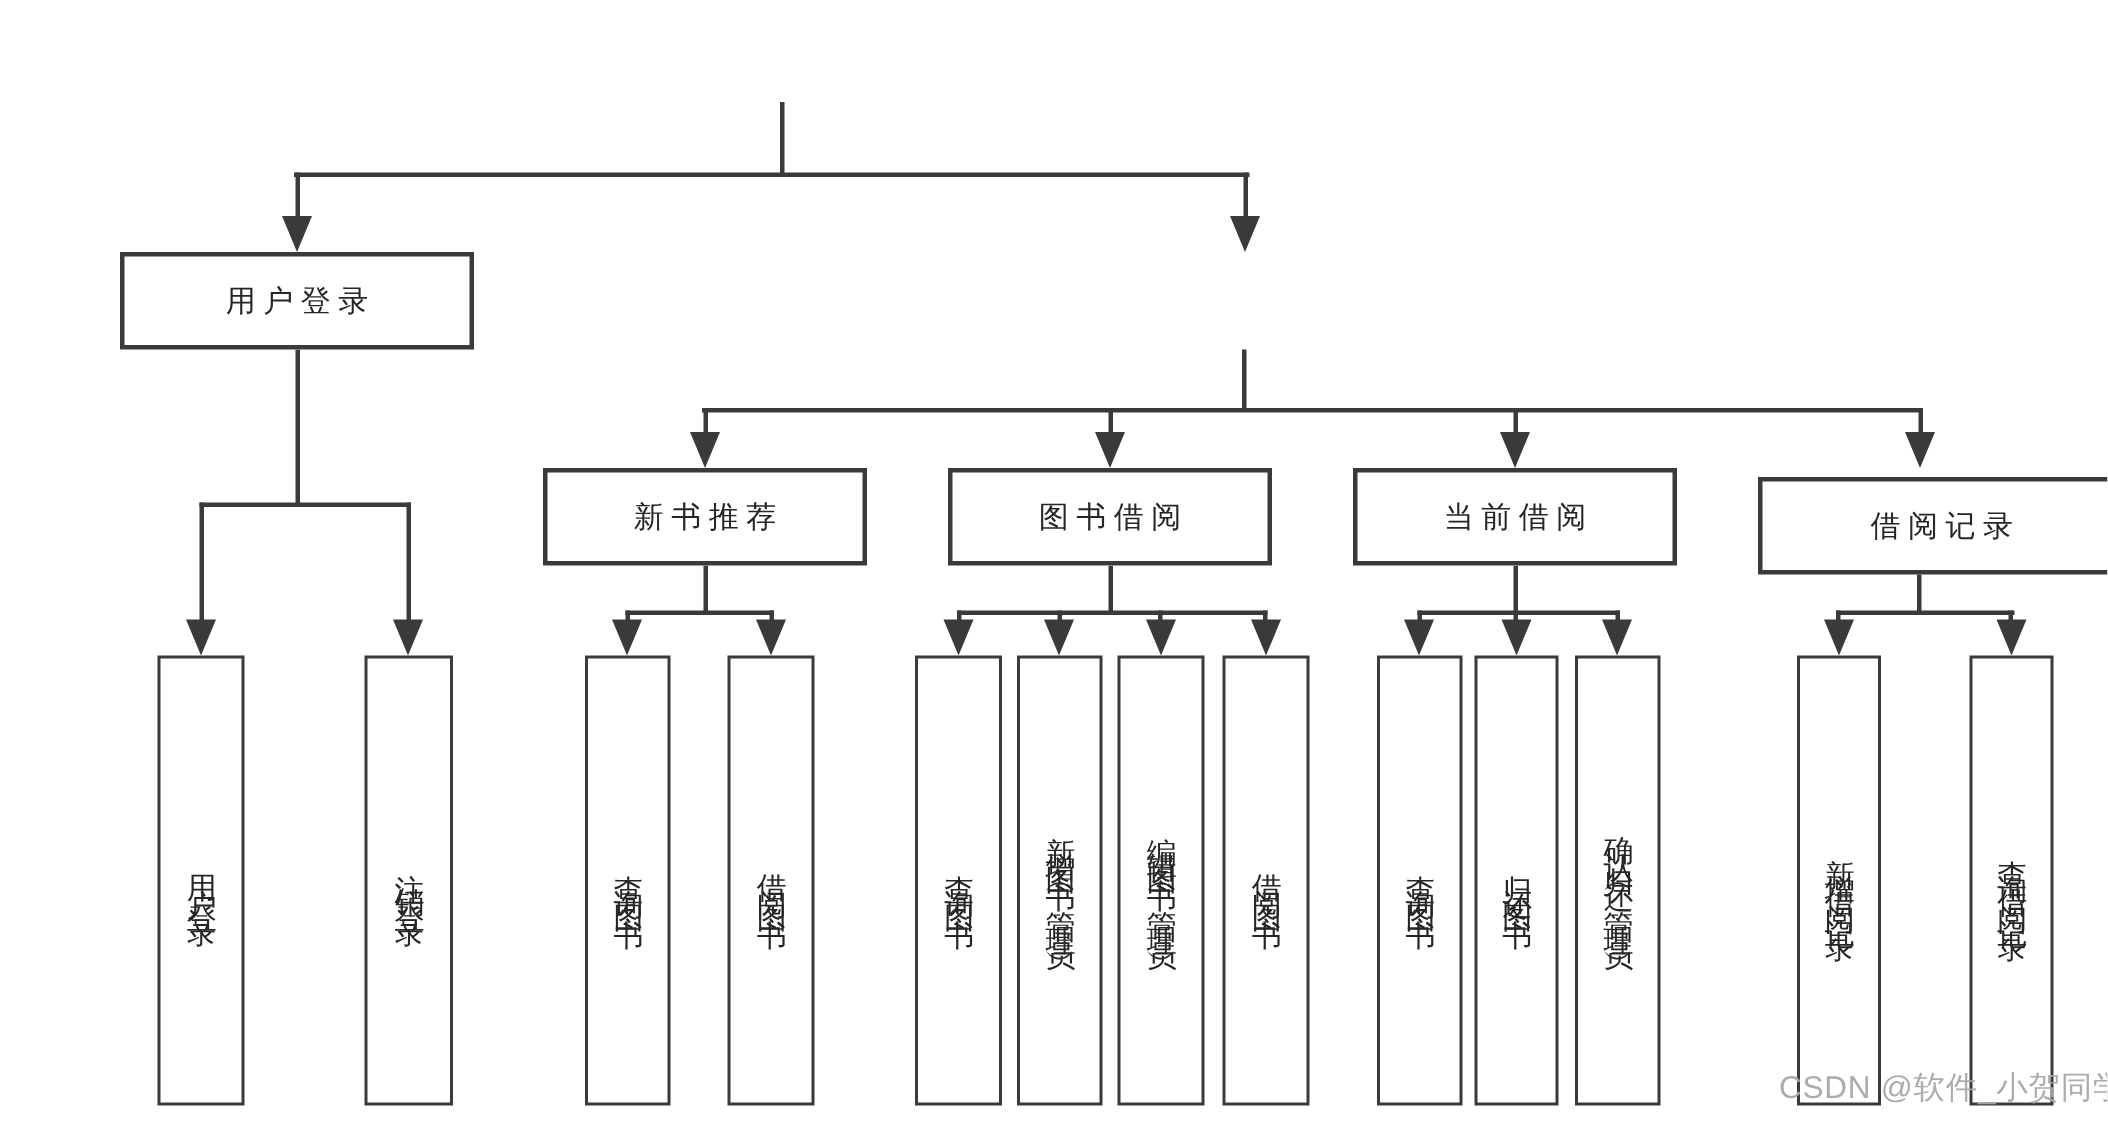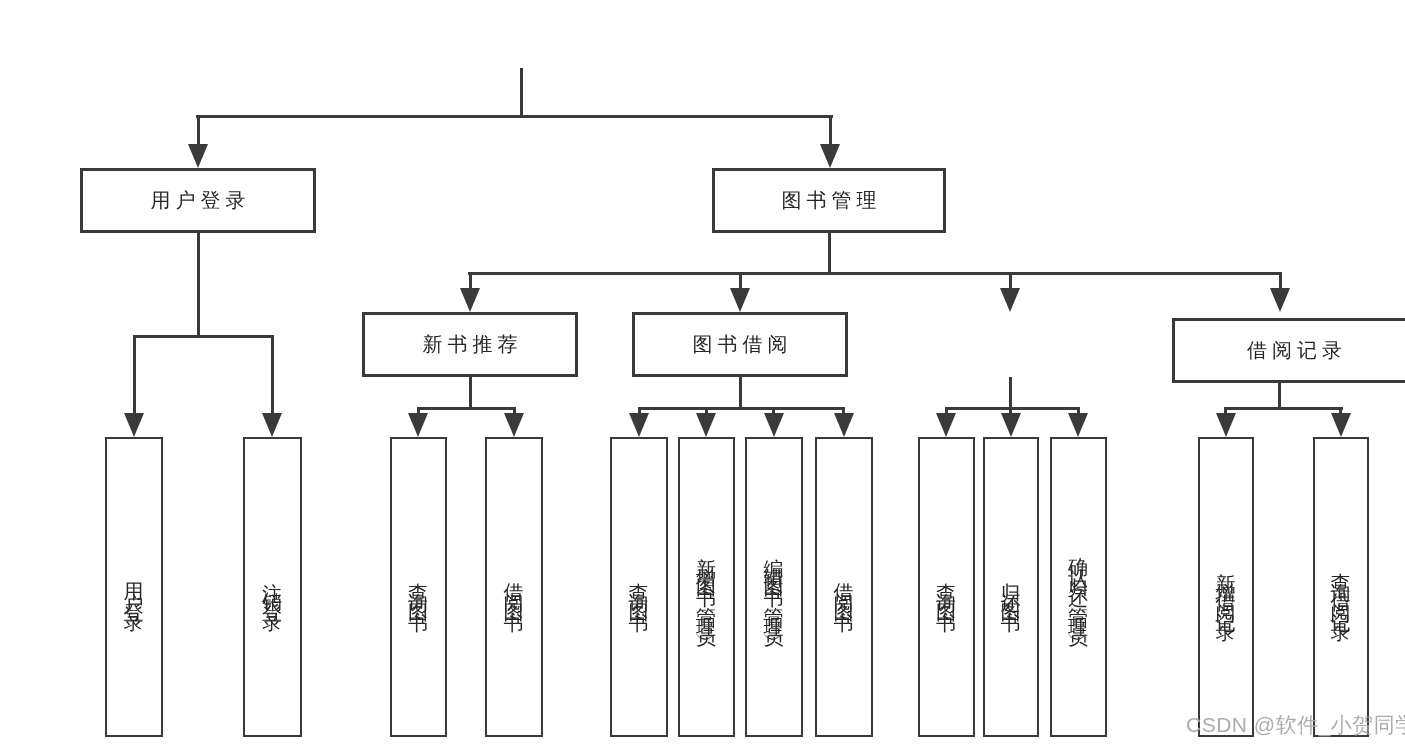--- a/index.html
+++ b/index.html
@@ -73,21 +73,20 @@
 
 
   <div class="vline" style="left:520px;top:68px;height:49px"></div>
   <div class="hline" style="left:196px;top:115px;width:637px"></div>
   <div class="vline" style="left:197px;top:115px;height:31px"></div>
   <div class="vline" style="left:829px;top:115px;height:31px"></div>
   <div class="arr" style="left:188px;top:144px"></div>
   <div class="arr" style="left:820px;top:144px"></div>
 
   <div class="box" style="left:80px;top:168px;width:236px;height:65px">用户登录</div>
-  <div class="box" style="left:712px;top:168px;width:234px;height:65px">图书管理</div>
 
   <div class="vline" style="left:197px;top:233px;height:104px"></div>
   <div class="hline" style="left:133px;top:335px;width:141px"></div>
   <div class="vline" style="left:133px;top:335px;height:80px"></div>
   <div class="vline" style="left:271px;top:335px;height:80px"></div>
   <div class="arr" style="left:124px;top:413px"></div>
   <div class="arr" style="left:262px;top:413px"></div>
 
   <div class="vline" style="left:828px;top:233px;height:41px"></div>
   <div class="hline" style="left:468px;top:272px;width:814px"></div>
@@ -95,20 +94,21 @@
   <div class="vline" style="left:739px;top:272px;height:20px"></div>
   <div class="vline" style="left:1009px;top:272px;height:20px"></div>
   <div class="vline" style="left:1279px;top:272px;height:20px"></div>
   <div class="arr" style="left:460px;top:288px"></div>
   <div class="arr" style="left:730px;top:288px"></div>
   <div class="arr" style="left:1000px;top:288px"></div>
   <div class="arr" style="left:1270px;top:288px"></div>
 
   <div class="box" style="left:632px;top:312px;width:216px;height:65px">图书借阅</div>
   <div class="box" style="left:362px;top:312px;width:216px;height:65px">新书推荐</div>
+  <div class="box" style="left:902px;top:312px;width:216px;height:65px">当前借阅</div>
   <div class="box" style="left:1172px;top:318px;width:245px;height:65px">借阅记录</div>
 
   <div class="vline" style="left:469px;top:377px;height:32px"></div>
   <div class="hline" style="left:417px;top:407px;width:99px"></div>
   <div class="vline" style="left:417px;top:407px;height:10px"></div>
   <div class="vline" style="left:513px;top:407px;height:10px"></div>
   <div class="arr" style="left:408px;top:413px"></div>
   <div class="arr" style="left:504px;top:413px"></div>
 
   <div class="vline" style="left:739px;top:377px;height:32px"></div>

